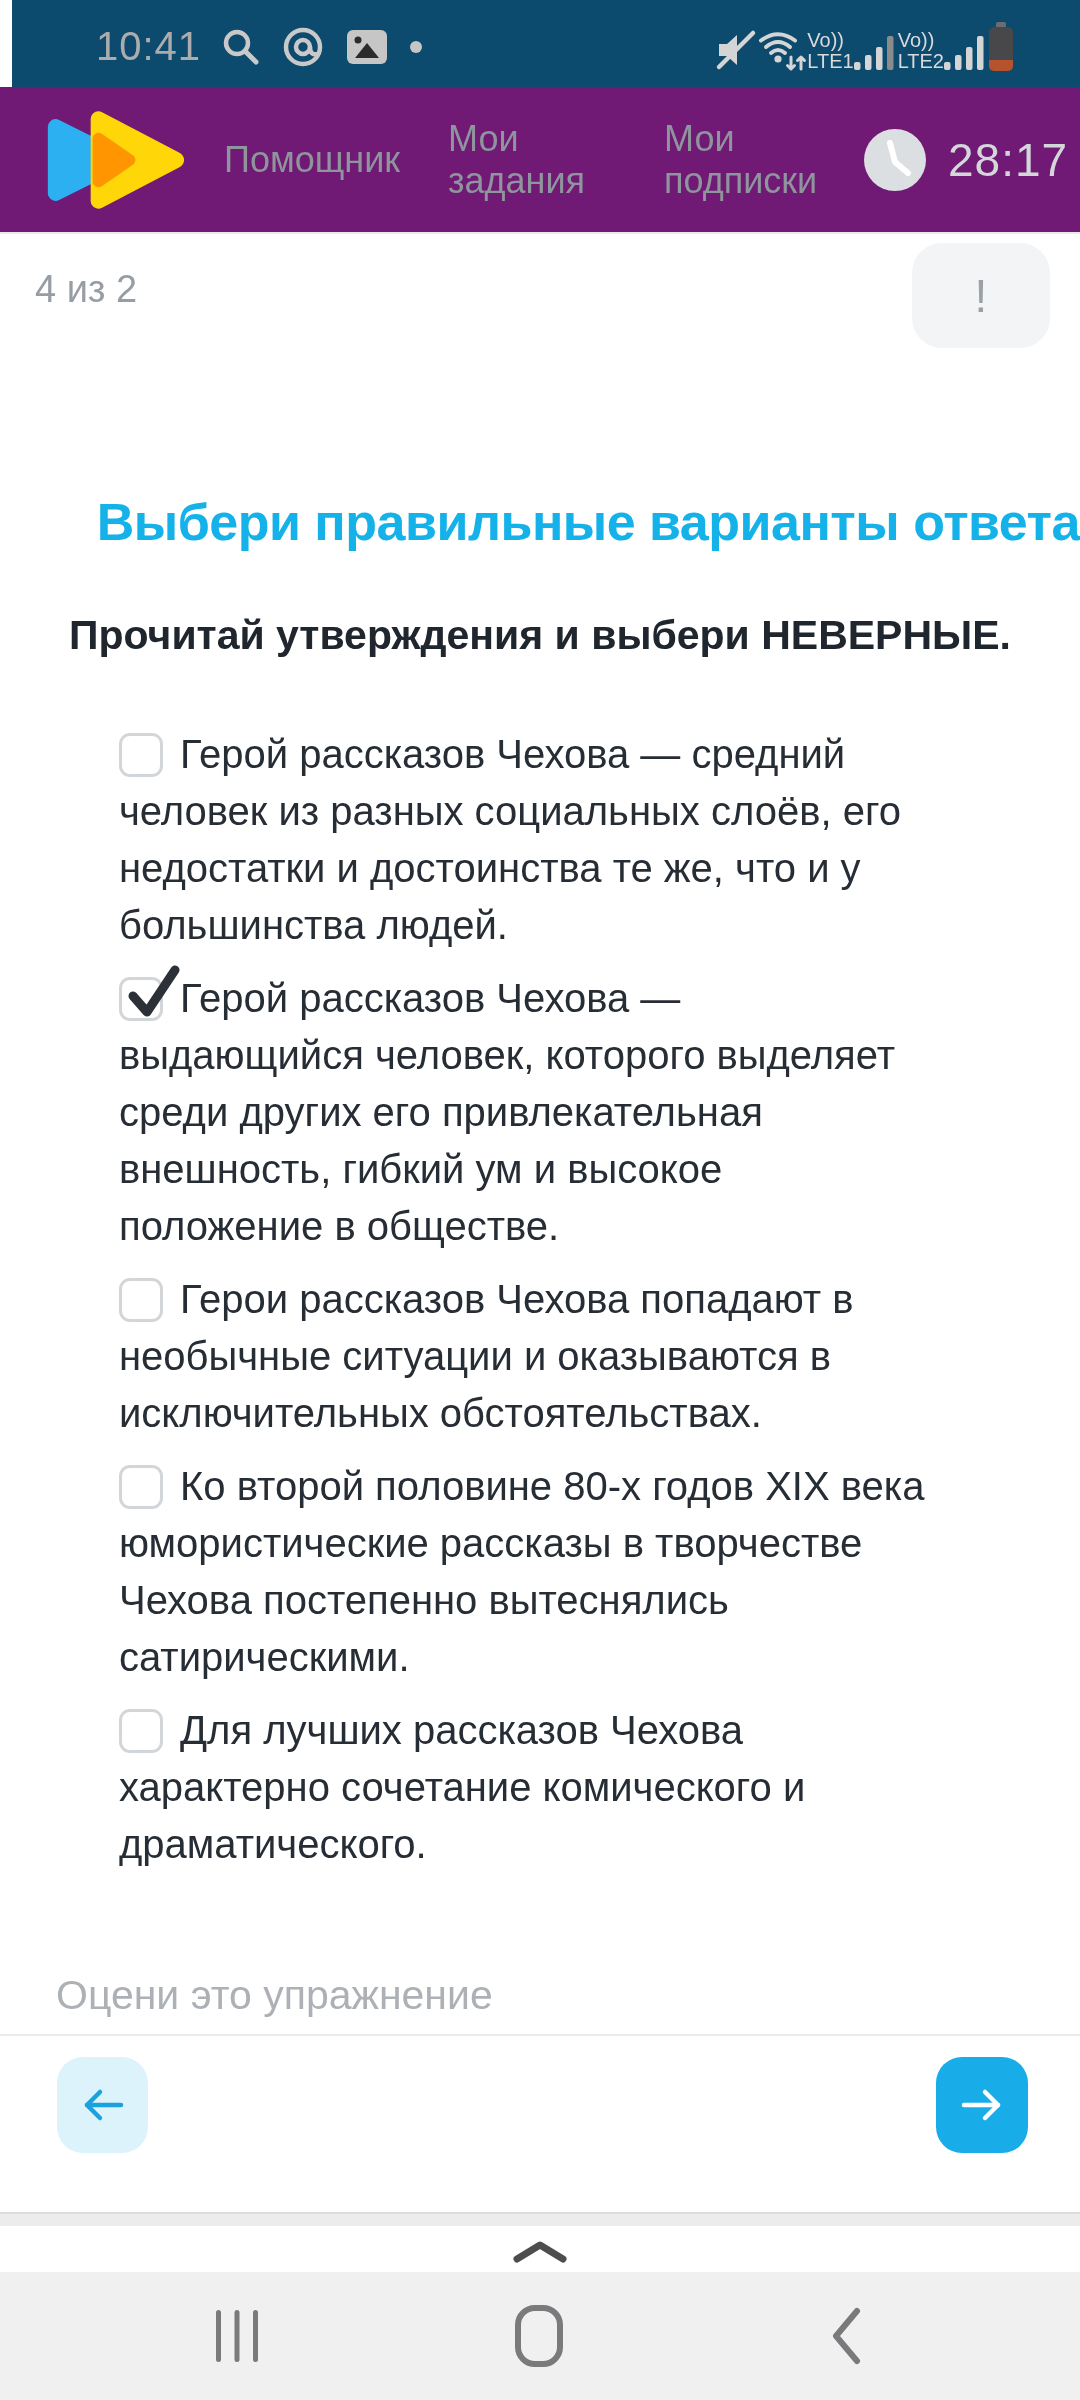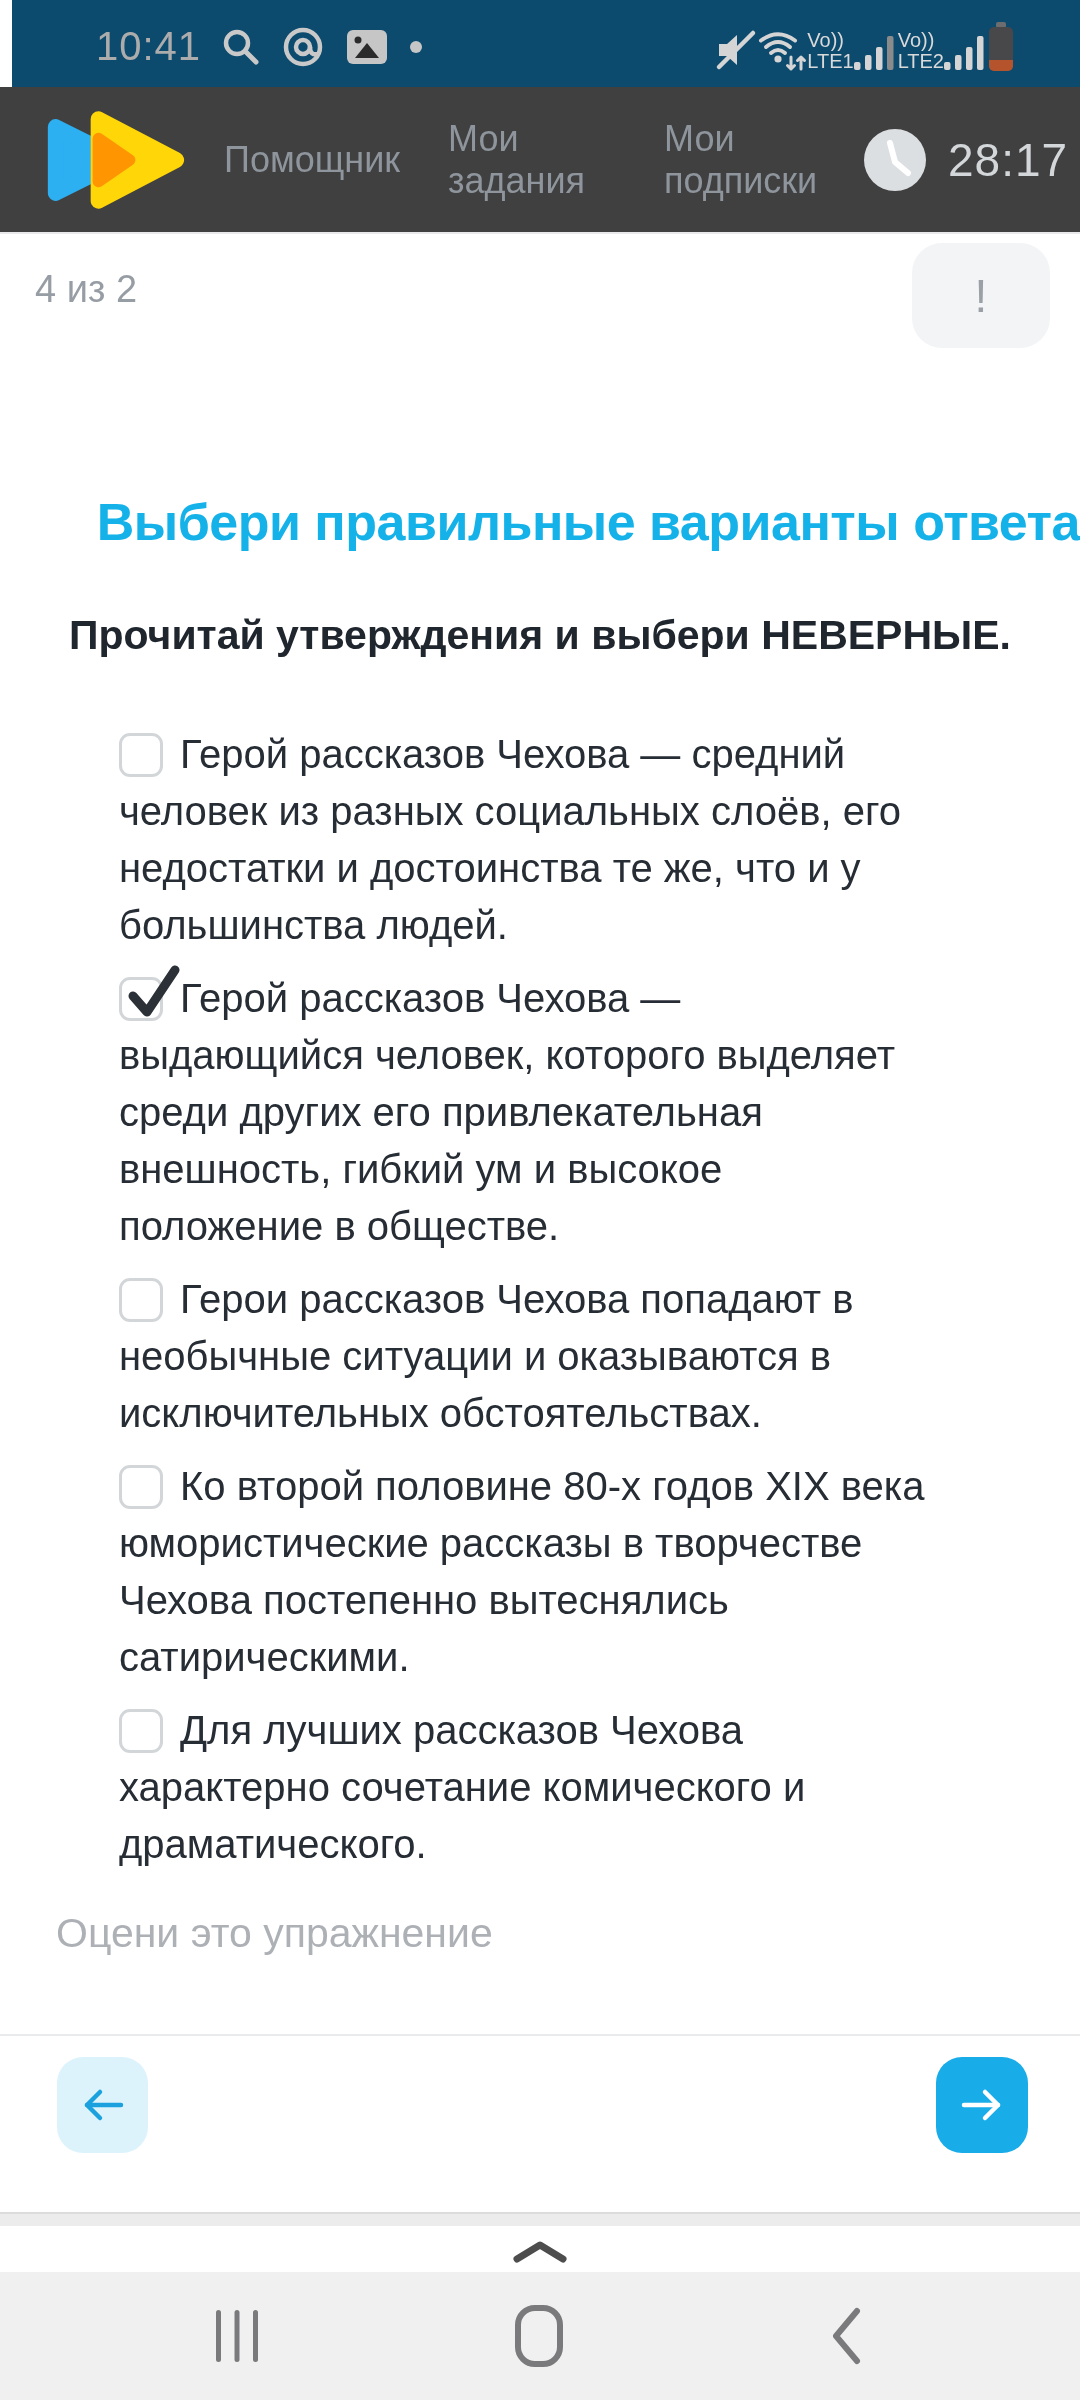--- a/index.html
+++ b/index.html
@@ -14,21 +14,21 @@
     display:flex;align-items:center;justify-content:space-between;
     box-sizing:border-box;padding:6px 78px 0 84px;color:#a9a9a9;
   }
   .sb-left{display:flex;align-items:center;gap:20px;}
   .sb-time{font-size:40px;letter-spacing:1px;color:#acacac;}
   .sb-right{display:flex;align-items:flex-end;justify-content:flex-end;}
   .volte{display:flex;flex-direction:column;line-height:21px;font-size:20px;color:#d9d9d9;align-items:flex-start;}
   .sb-icon{display:block;}
   
   .app-header{
-    position:absolute;top:87px;left:0;width:100%;height:147px;background:#404040;
+    position:absolute;top:87px;left:0;width:100%;height:147px;background:#701a75;
     border-bottom:2px solid #e9e9eb;box-sizing:border-box;
     display:flex;align-items:center;
   }
   .logo{margin-left:42px;flex:0 0 auto;}
   .hdr-nav{display:flex;align-items:center;margin-left:36px;gap:48px;}
   .hdr-item{font-size:36px;line-height:42px;color:#8e959c;}
   .hdr-item.single{white-space:nowrap;}
   .hdr-item.twoline{max-width:168px;}
   .hdr-timer-wrap{display:flex;align-items:center;margin-left:32px;gap:22px;}
   .hdr-timer{font-size:46px;color:#d4d7da;letter-spacing:1px;}
@@ -52,21 +52,21 @@
   .option{
     margin:0 0 16px 0;font-size:40px;line-height:57px;color:#272d35;
   }
   .checkbox{
     position:relative;display:inline-block;width:44px;height:44px;
     border:3px solid #d3d6d9;border-radius:11px;background:#fff;
     margin-right:17px;vertical-align:-9px;box-sizing:border-box;
   }
   .checkmark{display:none;position:absolute;left:1px;top:-18px;width:60px;height:64px;}
   .option.checked .checkmark{display:block;}
-  .rate-label{position:absolute;left:56px;top:1910px;font-size:41px;color:#adb1b6;}
+  .rate-label{position:absolute;left:56px;top:1972px;font-size:41px;color:#adb1b6;}
   
   .footer-divider{position:absolute;top:2034px;left:0;width:100%;height:2px;background:#e9ebed;}
   .nav-back{
     position:absolute;left:57px;top:2057px;width:91px;height:96px;border-radius:26px;
     background:#ddf3fc;display:flex;align-items:center;justify-content:center;
   }
   .nav-forward{
     position:absolute;left:936px;top:2057px;width:92px;height:96px;border-radius:26px;
     background:#18ace9;display:flex;align-items:center;justify-content:center;
   }

